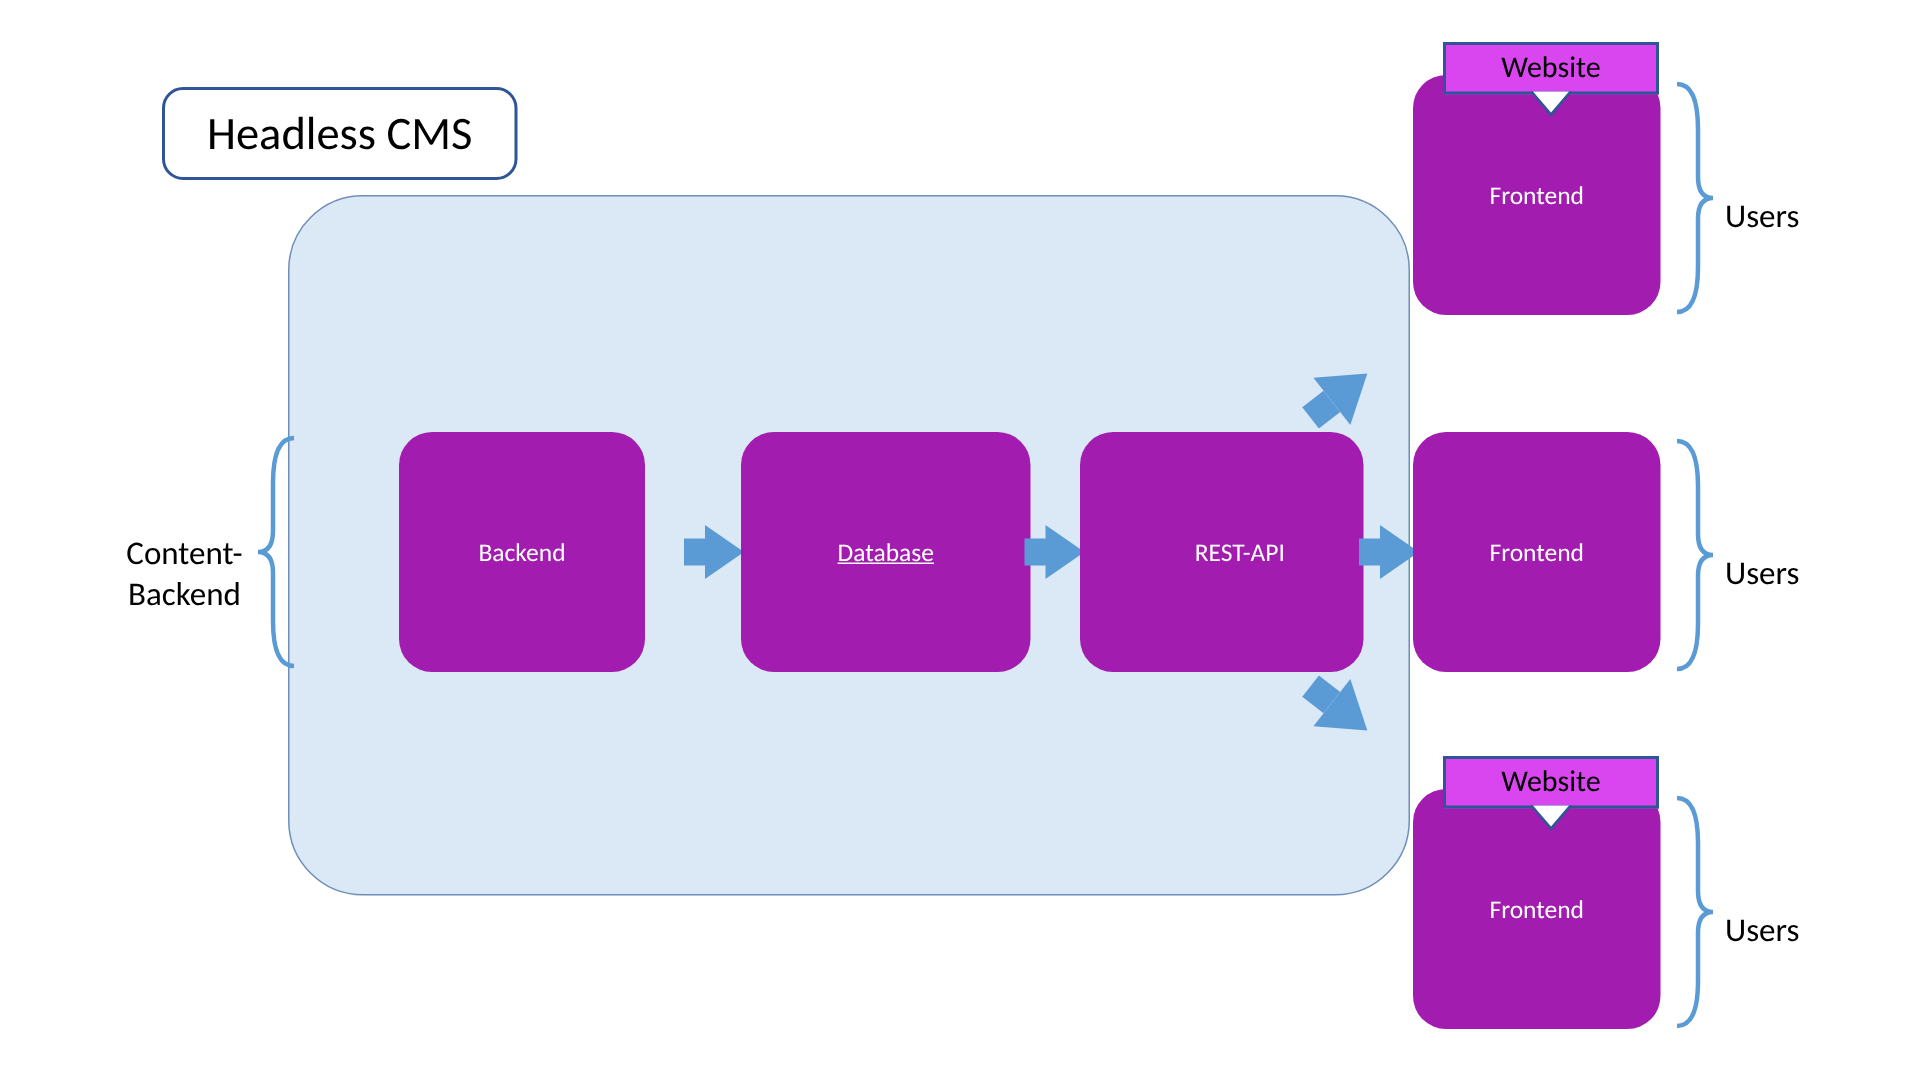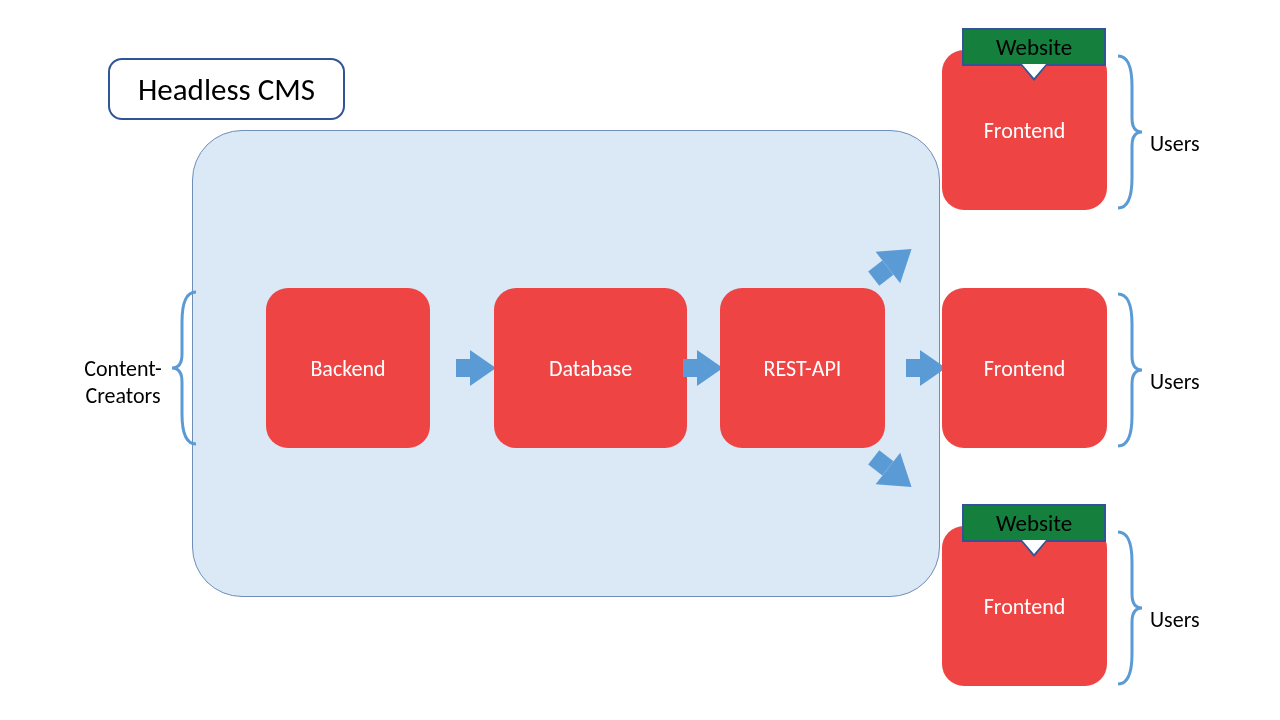--- a/index.html
+++ b/index.html
@@ -1,57 +1,57 @@
 <!DOCTYPE html>
 <html><head>
 <meta charset="utf-8">
 <style>
   html,body{margin:0;padding:0;width:1280px;height:720px;background:#fff;font-family:Calibri,Arial,sans-serif;color:#000;}
   .stage{position:relative;width:1280px;height:720px;}
   .abs{position:absolute;}
   .title-box{border:2px solid #2f5597;border-radius:14px;padding:10px 28px;font-size:31px;background:#fff;}
   .container{border:1px solid #6f8eb8;border-radius:50px;background:#dbe9f7;}
-  .node{background:#ef4444;border-radius:22px;color:#fff;display:flex;align-items:center;justify-content:center;font-size:22px;}
-  .callout{background:#15803d;border:2px solid #2f5597;text-align:center;font-size:23px;line-height:1.15;padding:4px 6px;}
+  .node{background:#a21caf;border-radius:22px;color:#fff;display:flex;align-items:center;justify-content:center;font-size:17px;}
+  .callout{background:#d946ef;border:2px solid #2f5597;text-align:center;font-size:20px;line-height:1.15;padding:4px 6px;}
   .callout::after{content:"";position:absolute;left:50%;bottom:-14px;margin-left:-12px;width:0;height:0;border-left:12px solid transparent;border-right:12px solid transparent;border-top:14px solid #fff;}
   .callout::before{content:"";position:absolute;left:50%;bottom:-17px;margin-left:-14px;width:0;height:0;border-left:14px solid transparent;border-right:14px solid transparent;border-top:17px solid #2f5597;}
   .label{font-size:22px;text-align:center;margin-top:12px;}
   .arrow-right{width:0;height:0;border-top:18px solid transparent;border-bottom:18px solid transparent;border-left:26px solid #5b9bd5;position:relative;}
   .arrow-right::before{content:"";position:absolute;left:-40px;top:-9px;width:16px;height:18px;background:#5b9bd5;}
   svg{display:block;}
 </style>
 </head>
 <body>
 <div class="stage">
 
 <div class="abs title-box" style="left:108px;top:58px;">Headless CMS</div>
 
 <div class="abs container" style="left:192px;top:130px;width:746px;height:465px;"></div>
 
 <div class="abs label" style="left:68px;top:343px;width:110px;white-space:pre-line;">Content-
-Creators</div>
+Backend</div>
 
 <svg class="abs" style="left:170px;top:288px;" width="34" height="160">
   <path d="M26 4 Q12 4 12 34 L12 66 Q12 80 2 80 Q12 80 12 94 L12 126 Q12 156 26 156" fill="none" stroke="#5b9bd5" stroke-width="3"></path>
 </svg>
 
 <div class="abs node" style="left:266px;top:288px;width:164px;height:160px;text-align:center;">Backend</div>
 
 
 <div class="abs" style="left:470px;top:350px;">
   <div class="arrow-right"></div>
 </div>
 
-<div class="abs node" style="left:494px;top:288px;width:193px;height:160px;">Database</div>
+<div class="abs node" style="left:494px;top:288px;width:193px;height:160px;text-decoration:underline;">Database</div>
 
 <div class="abs" style="left:697px;top:350px;">
   <div class="arrow-right"></div>
 </div>
 
-<div class="abs node" style="left:720px;top:288px;width:165px;height:160px;">REST-API</div>
+<div class="abs node" style="left:720px;top:288px;width:165px;height:160px;padding-left:24px;">REST-API</div>
 
 <svg class="abs" style="left:860px;top:232px;" width="70" height="60">
   <g transform="rotate(-38 35 30)">
     <rect x="8" y="21" width="18" height="18" fill="#5b9bd5"></rect>
     <polygon points="26,10 56,30 26,50" fill="#5b9bd5"></polygon>
   </g>
 </svg>
 <div class="abs" style="left:920px;top:350px;">
   <div class="arrow-right"></div>
 </div>

